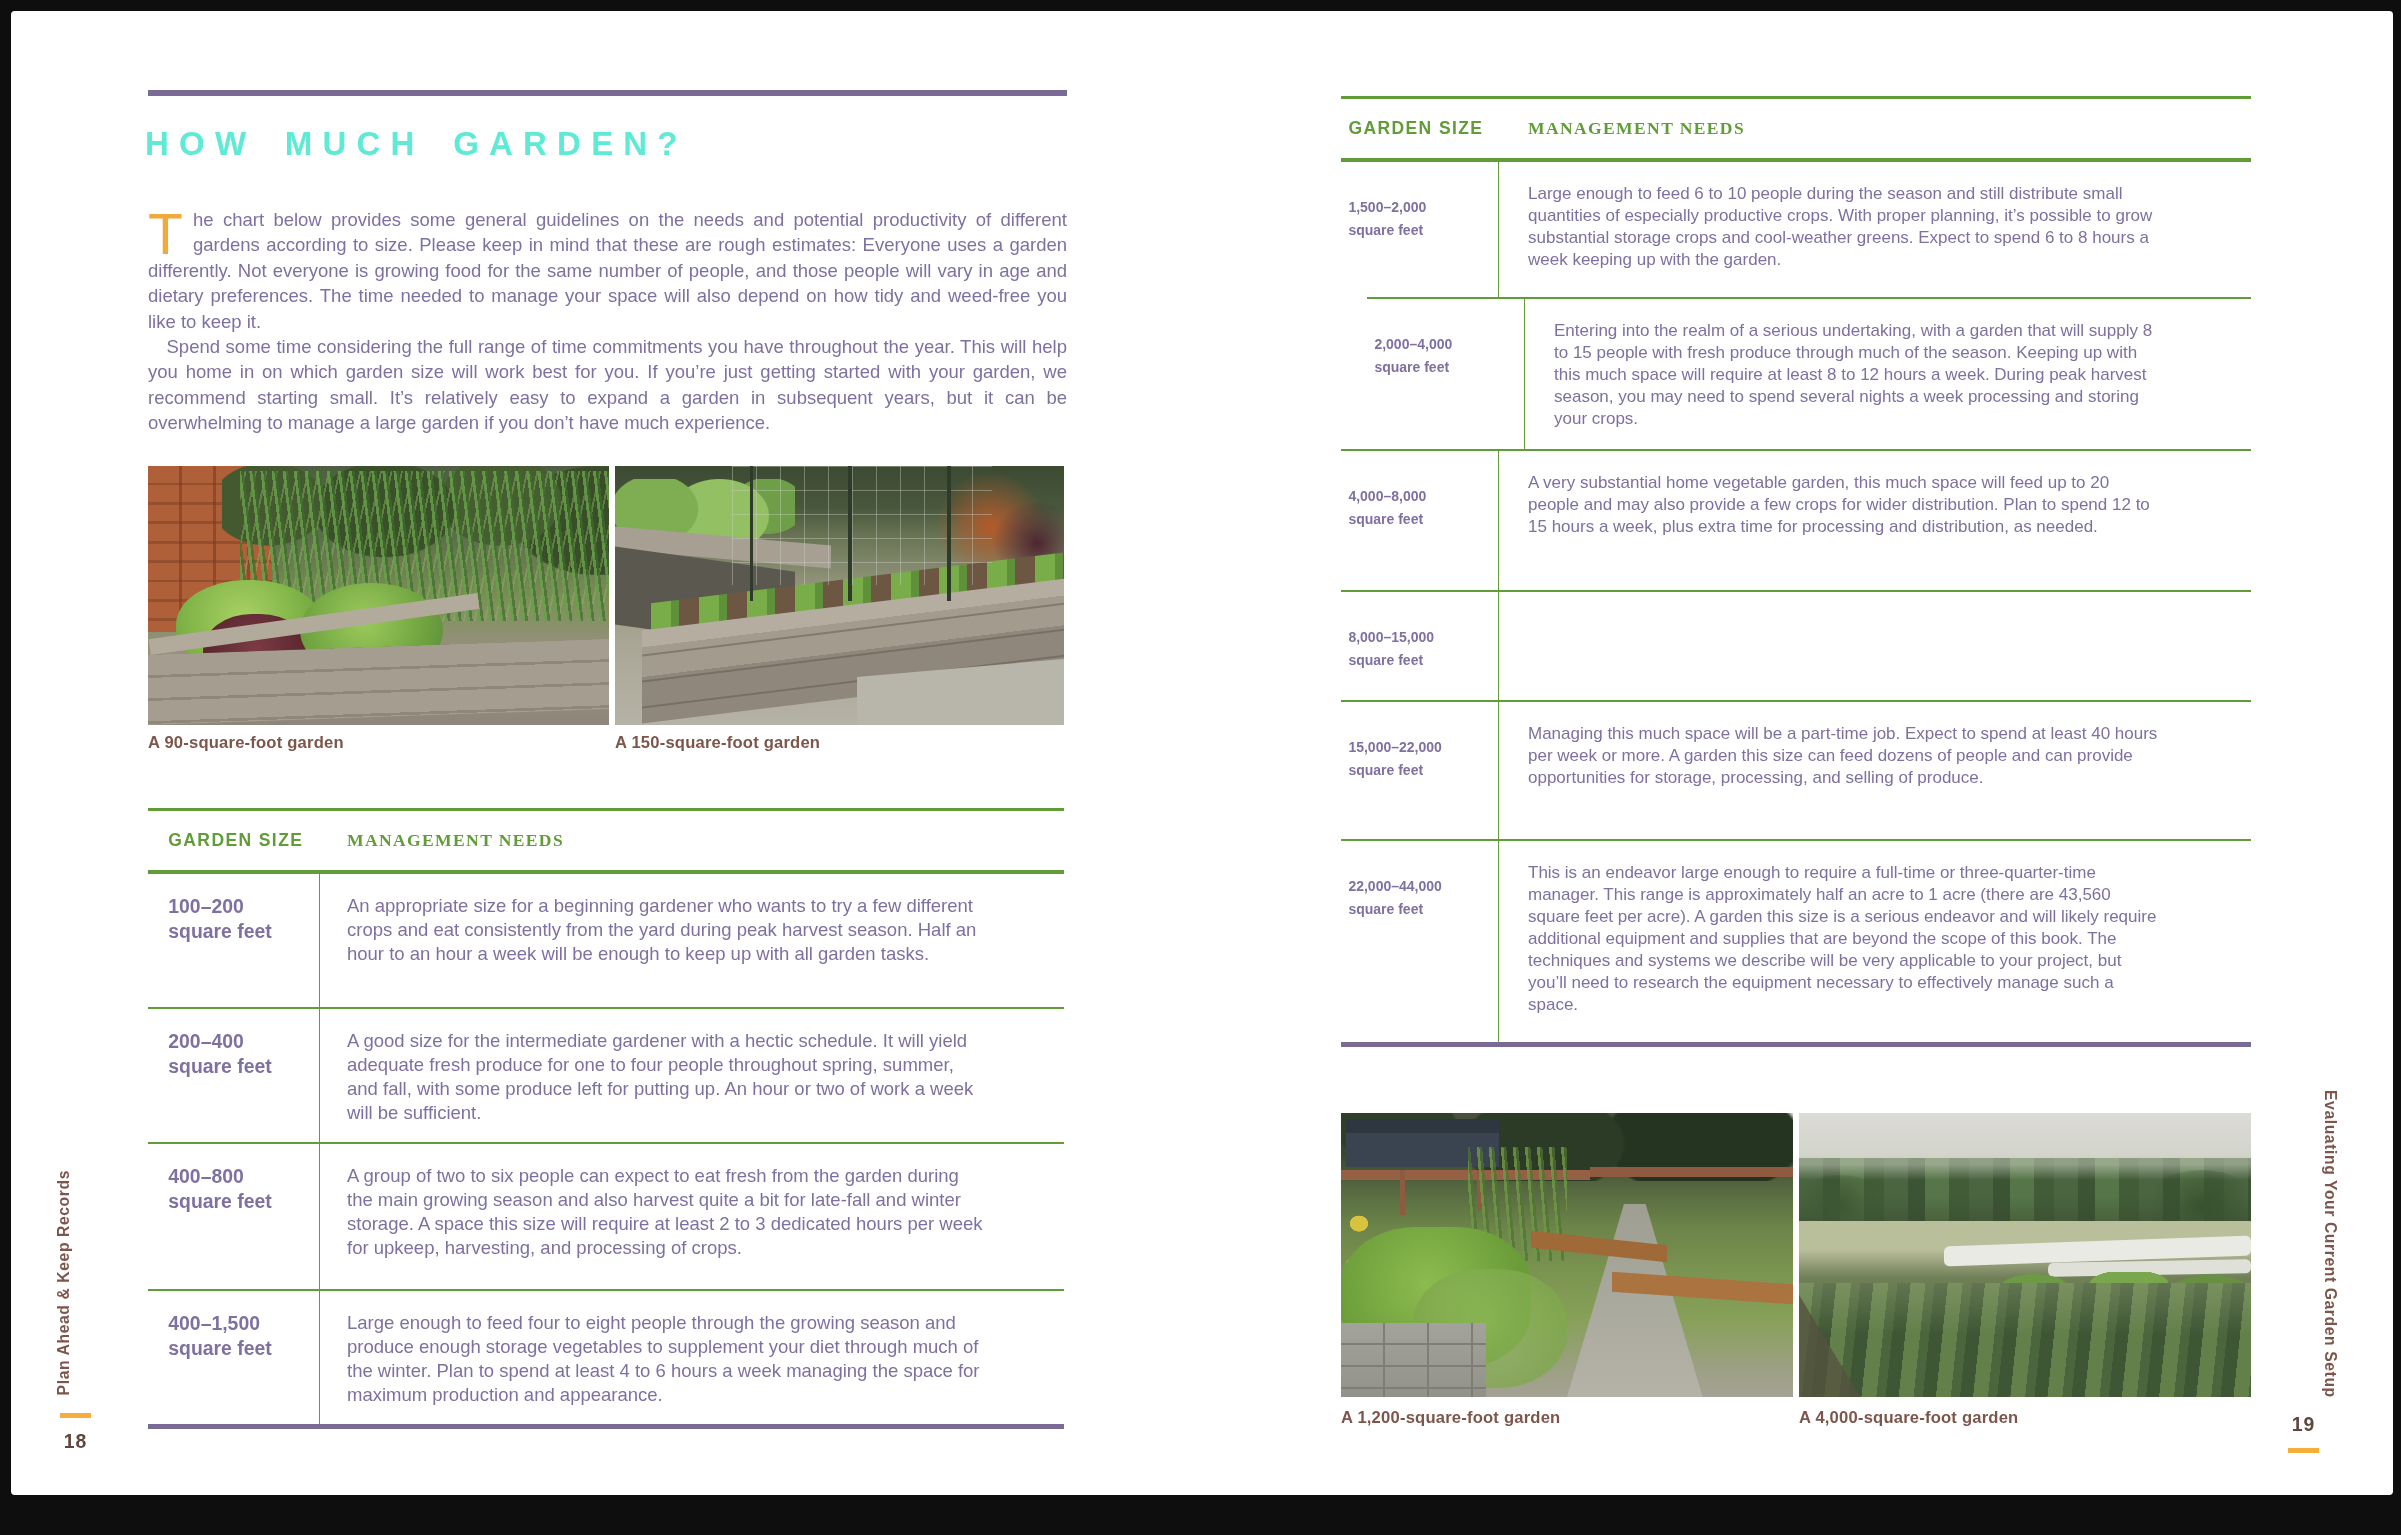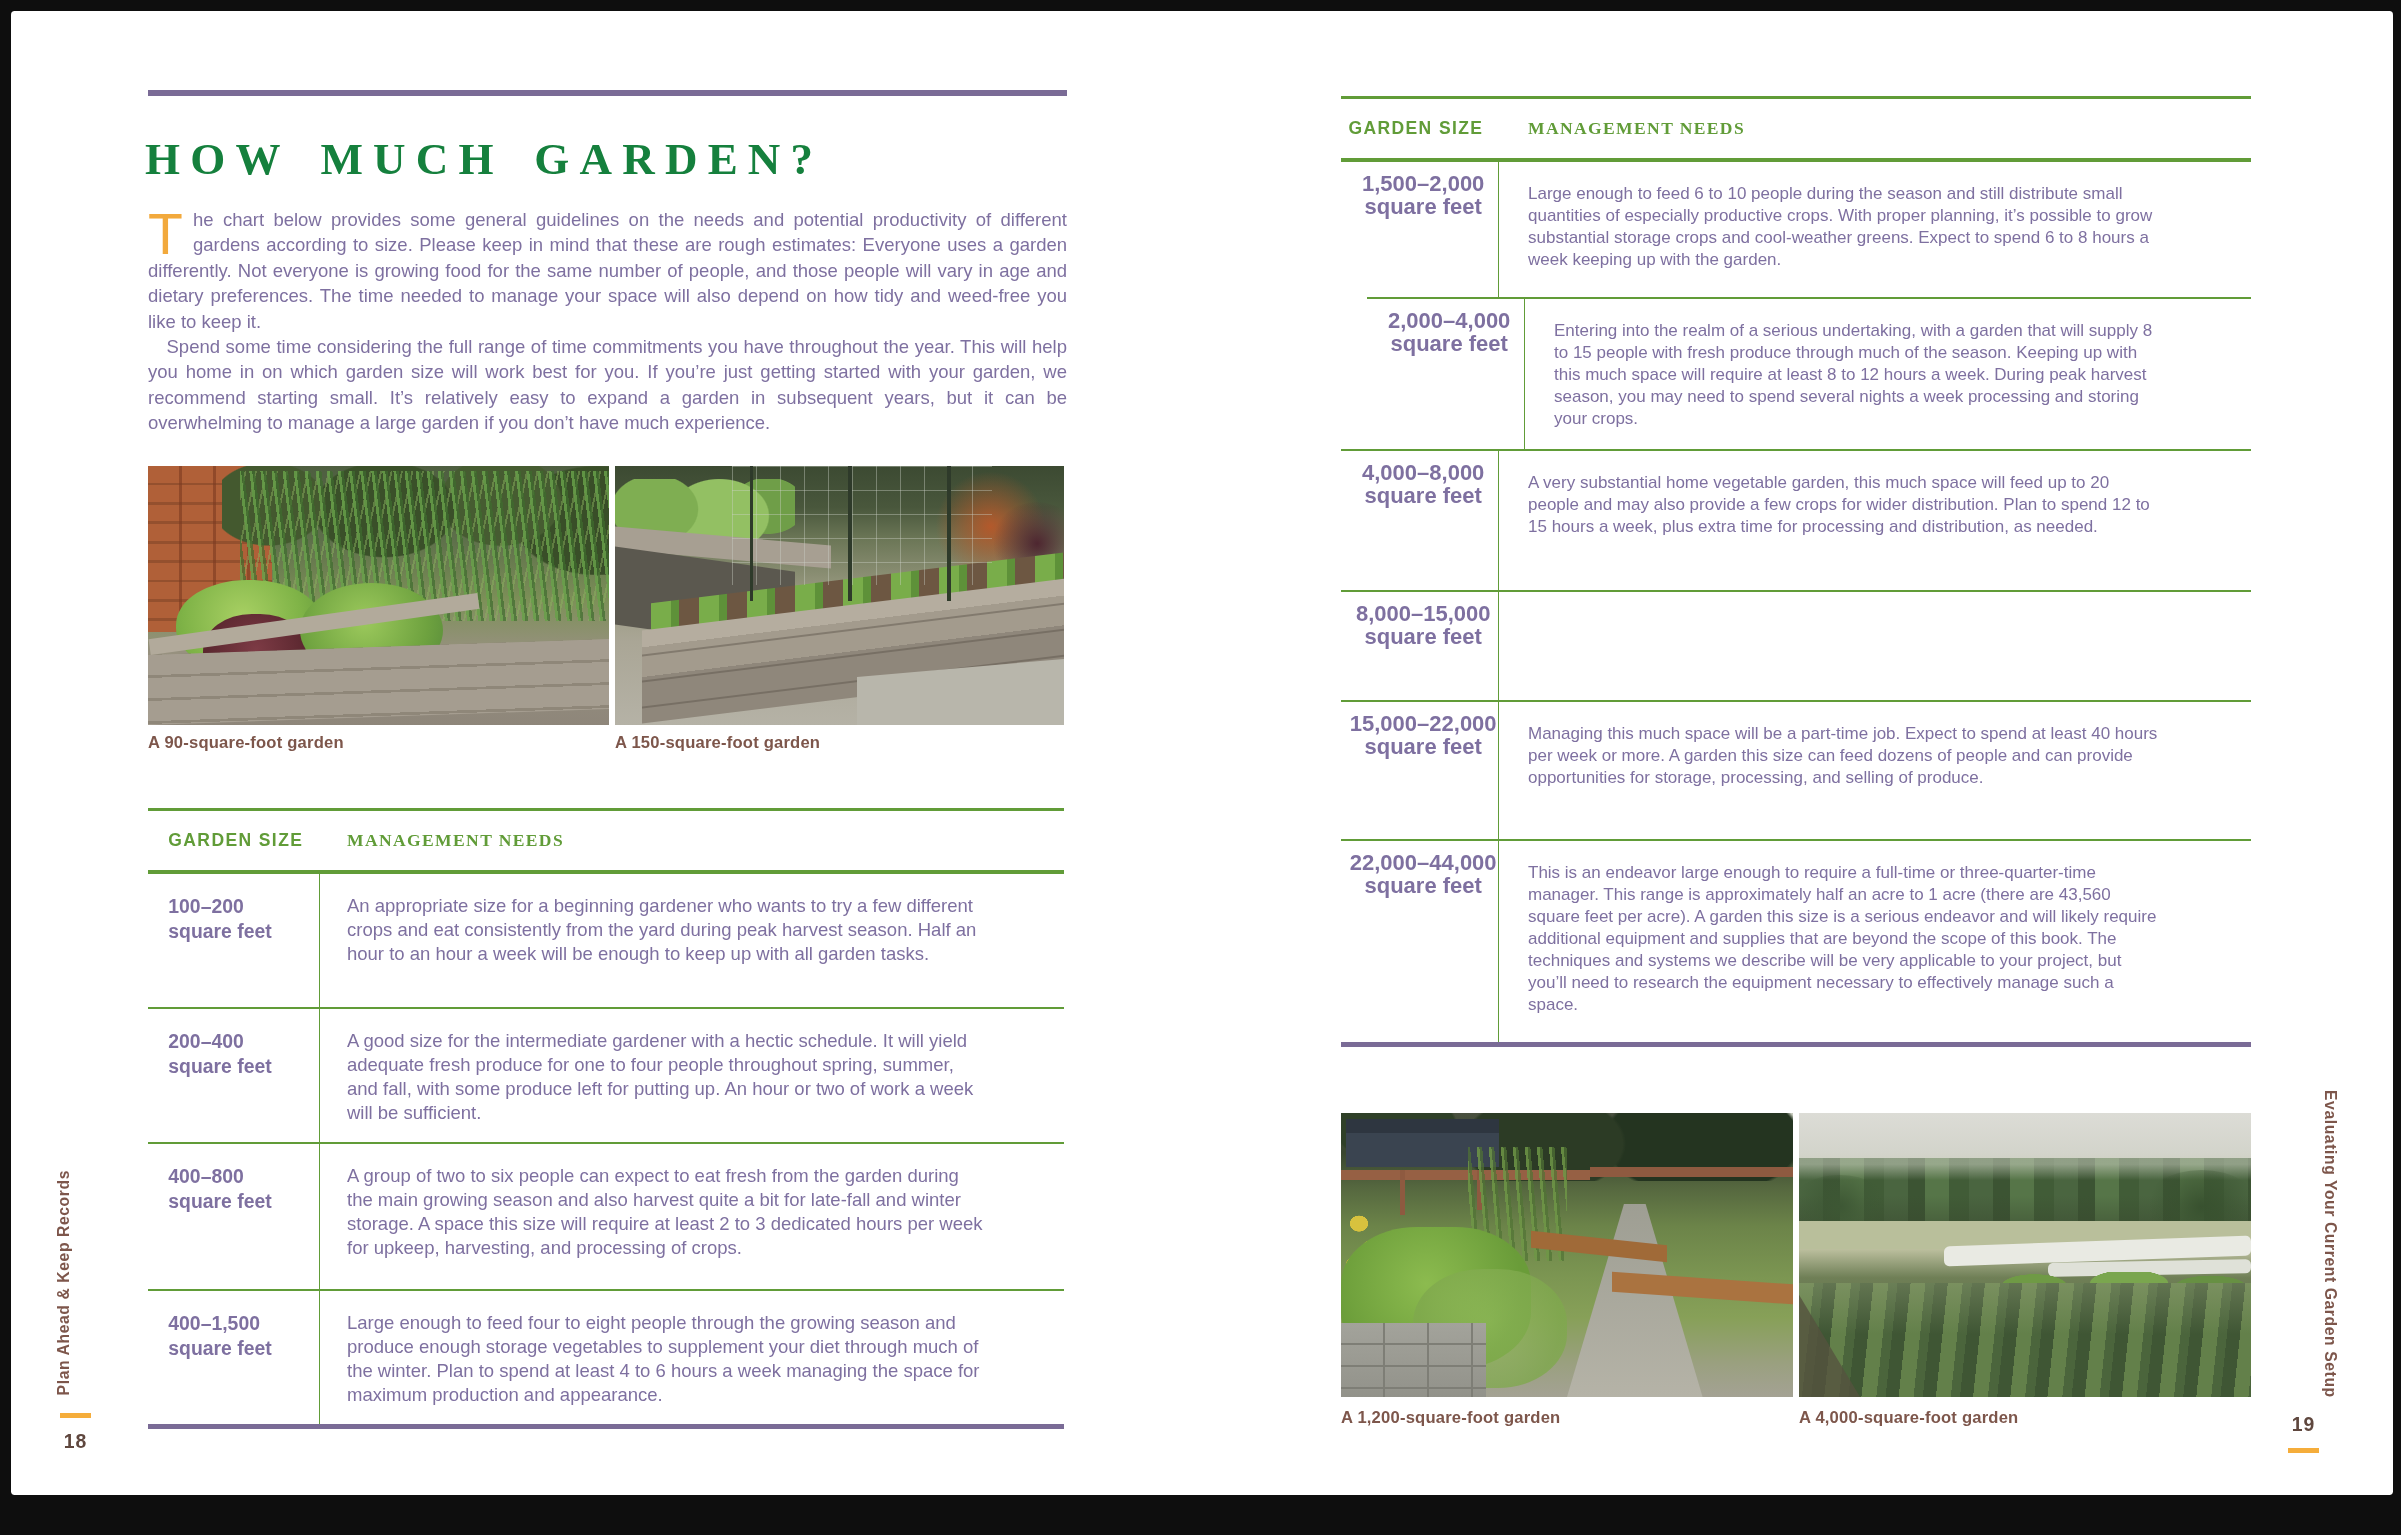--- a/index.html
+++ b/index.html
@@ -3,41 +3,41 @@
 <meta charset="utf-8">
 <style>
   html,body{margin:0;padding:0;background:#0e0e0e;}
   body{width:2401px;height:1536px;font-family:"Liberation Sans",sans-serif;}
   .frame{position:relative;width:2401px;height:1536px;background:#0e0e0e;overflow:hidden;}
   .spread{position:absolute;left:11px;top:11px;right:8.3px;bottom:41px;background:#ffffff;border-radius:3.7px;}
   .content{position:absolute;inset:0;}
 
   
   .title-rule{position:absolute;left:148px;top:90px;width:919px;height:5.5px;background:#7a6b96;}
-  .page-title{position:absolute;left:145px;top:103px;font-size:45px;font-weight:bold;letter-spacing:10.2px;word-spacing:9.2px;color:#15803d;font-family:Liberation Serif, serif;}
+  .page-title{position:absolute;left:145px;top:103px;font-size:33px;font-weight:bold;letter-spacing:10.2px;word-spacing:9.2px;color:#5eead4;}
   .intro{position:absolute;left:148px;top:207px;width:919px;color:#7e70a0;font-size:18.5px;line-height:25.4px;text-align:justify;}
   .intro p{margin:0;}
   .intro .p2{text-indent:18.5px;}
   .dropcap{float:left;font-size:57px;line-height:46px;padding:3.7px 10.2px 0 0;color:#f2a93c;font-weight:400;}
 
   .caption{position:absolute;font-size:16.6px;font-weight:bold;color:#7d564b;letter-spacing:0.2px;}
 
   
   .gtable{position:absolute;border-top:3.7px solid #619c38;border-bottom:5.5px solid #7a6b96;box-sizing:border-box;}
   .gtable.left{left:148px;top:808px;width:916px;}
   .gtable.right{left:1341px;top:96px;width:910px;}
   .g-header{display:flex;border-bottom:4.6px solid #619c38;}
   .g-header .hcell{display:flex;align-items:center;height:59px;font-size:17.5px;font-weight:bold;letter-spacing:1.4px;color:#619c38;box-sizing:border-box;}
   .g-row{display:flex;}
   .g-row + .g-row{border-top:2.8px solid #619c38;}
   .cell-size{box-sizing:border-box;border-right:1.8px solid #619c38;color:#7e70a0;font-weight:bold;}
   .gtable.left .cell-size,.gtable.left .hcell.c1{width:172px;padding-left:20.3px;}
   .gtable.right .cell-size,.gtable.right .hcell.c1{width:158px;padding-left:7.4px;}
   .gtable.left .cell-size{padding-top:20.3px;font-size:19.4px;line-height:25px;}
-  .gtable.right .cell-size{padding-top:10px;font-size:22px;line-height:23px;text-align:center;}
+  .gtable.right .cell-size{padding-top:34px;font-size:14px;line-height:23px;}
   .cell-text{flex:1;box-sizing:border-box;color:#7e70a0;}
   .gtable.left .cell-text{padding:20.3px 78px 16.6px 27px;font-size:18.5px;line-height:24px;}
   .gtable.right .cell-text{padding:21px 89px 18.5px 29px;font-size:17px;line-height:22px;}
   .gtable.left .hcell.c2,.gtable.right .hcell.c2{padding-left:27px;font-family:Liberation Serif, serif;}
   .gtable.right .hcell.c2{padding-left:29px;}
 
   
   .sidebar{position:absolute;font-size:15.7px;font-weight:bold;letter-spacing:0.6px;color:#7d564b;writing-mode:vertical-rl;white-space:nowrap;}
   .sidebar.leftside{left:55px;bottom:141px;transform:rotate(180deg);}
   .sidebar.rightside{left:2321px;bottom:138px;}

